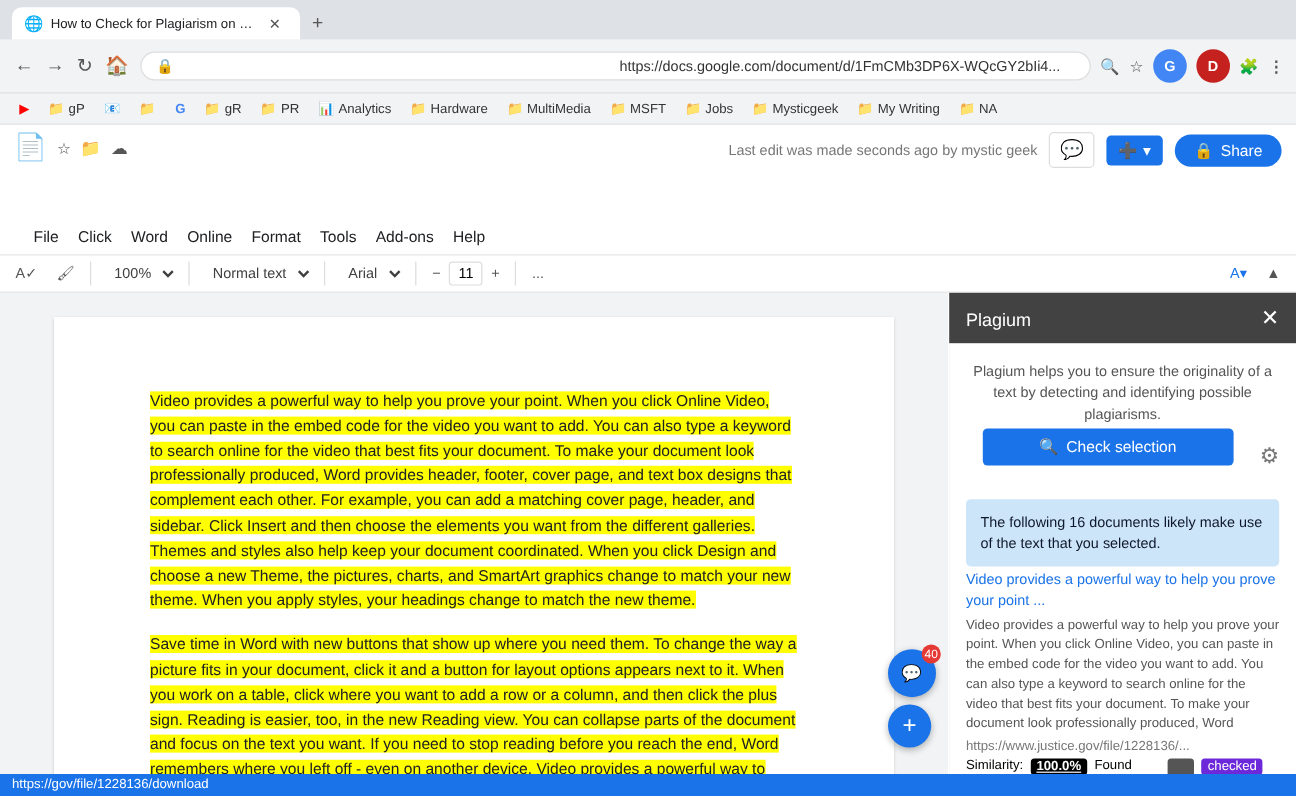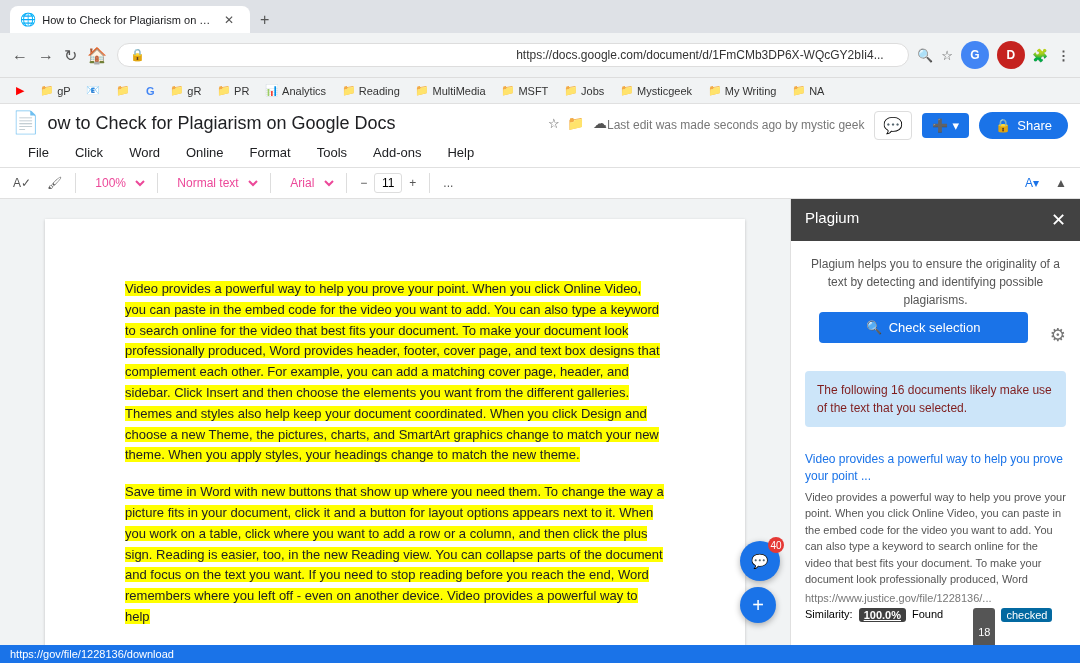--- a/index.html
+++ b/index.html
@@ -74,43 +74,44 @@
     .docs-header-right { display: flex; align-items: center; gap: 10px; }
     .last-edit { font-size: 12px; color: #777; }
     .comment-btn { background: none; border: 1px solid #ddd; border-radius: 4px; padding: 4px 8px; cursor: pointer; font-size: 16px; color: #555; }
     .add-btn { background: #1a73e8; color: white; border: none; border-radius: 4px; padding: 5px 10px; cursor: pointer; display: flex; align-items: center; gap: 4px; font-size: 13px; }
     .share-btn { background: #1a73e8; color: white; border: none; border-radius: 20px; padding: 6px 16px; cursor: pointer; font-size: 13px; font-weight: 500; display: flex; align-items: center; gap: 6px; }
 
     
     .menu-bar {
       display: flex;
       align-items: center;
-      gap: 10px;
+      gap: 0;
       padding: 2px 8px 4px;
+      margin-top: 45px;
     }
     .menu-item { padding: 3px 8px; cursor: pointer; border-radius: 3px; font-size: 13px; color: #202124; }
 
     
     .toolbar {
       background: white;
       border-bottom: 1px solid #e0e0e0;
       padding: 4px 8px;
       display: flex;
       align-items: center;
       gap: 6px;
     }
     .toolbar-btn { background: none; border: none; cursor: pointer; padding: 3px 5px; border-radius: 3px; font-size: 12px; color: #555; display: flex; align-items: center; gap: 2px; }
     .toolbar-select {
       border: 1px solid transparent;
       border-radius: 3px;
       padding: 2px 6px;
       font-size: 12px;
       background: none;
       cursor: pointer;
-      color: #ec4899;
+      color: #404040;
     }
     .toolbar-divider { width: 1px; height: 20px; background: #ddd; margin: 0 2px; }
     .font-size-controls { display: flex; align-items: center; gap: 2px; }
     .font-size-input { width: 28px; text-align: center; border: 1px solid #ddd; border-radius: 3px; padding: 2px; font-size: 12px; }
 
     
     .main-area {
       display: flex;
       height: calc(663px - 160px);
       background: #f1f3f4;
@@ -151,21 +152,21 @@
       border-left: 1px solid #e0e0e0;
       display: flex;
       flex-direction: column;
       position: relative;
     }
     .sidebar-header {
       background: #424242;
       color: white;
       padding: 10px 14px;
       display: flex;
-      align-items: flex-start;
+      align-items: flex-end;
       justify-content: space-between;
       font-size: 15px;
       font-weight: 500;
     }
     .sidebar-close { background: none; border: none; color: white; cursor: pointer; font-size: 18px; }
     .sidebar-content { padding: 14px; flex: 1; overflow-y: auto; }
     .sidebar-description { font-size: 12px; color: #555; text-align: center; margin-bottom: 3px; line-height: 1.5; }
     .check-selection-btn {
       display: flex;
       align-items: center;
@@ -179,32 +180,32 @@
       cursor: pointer;
       font-size: 13px;
       width: 80%;
       margin: 0 auto 14px;
     }
     .result-notice {
       background: #cce5f9;
       border-radius: 4px;
       padding: 10px 12px;
       font-size: 12px;
-      color: #7f1d1d;
-      margin-bottom: 24px;
+      color: #0f172a;
+      margin-bottom: 3px;
       line-height: 1.5;
     }
     .result-item { margin-bottom: 10px; }
     .result-link { color: #1a73e8; font-size: 12px; font-weight: 500; cursor: pointer; text-decoration: none; line-height: 1.4; display: block; margin-bottom: 4px; }
     .result-preview { font-size: 11px; color: #555; line-height: 1.5; margin-bottom: 4px; }
     .result-url { font-size: 11px; color: #777; margin-bottom: 4px; }
     .result-badges { display: flex; align-items: flex-start; gap: 6px; font-size: 11px; }
-    .badge-similarity { background: #404040; color: white; padding: 1px 5px; border-radius: 3px; font-size: 11px; font-weight: 600; text-decoration: underline; }
+    .badge-similarity { background: #000000; color: white; padding: 1px 5px; border-radius: 3px; font-size: 11px; font-weight: 600; text-decoration: underline; }
     .badge-found { background: #555; color: white; padding: 18px 5px; border-radius: 3px; font-size: 11px; margin-left: 24px; }
-    .badge-checked { background: #0369a1; color: white; padding: 1px 5px; border-radius: 3px; font-size: 11px; }
+    .badge-checked { background: #6d28d9; color: white; padding: 1px 5px; border-radius: 3px; font-size: 11px; }
 
     
     .bottom-bar {
       background: #1a73e8;
       padding: 3px 10px;
       font-size: 11px;
       color: white;
       display: flex;
       align-items: center;
       gap: 8px;
@@ -293,21 +294,21 @@
     <div class="bookmark-item">
         <span class="bookmark-folder">📁</span>
         <span>PR</span>
       </div>
     <div class="bookmark-item">
         <span>📊</span>
         <span>Analytics</span>
       </div>
     <div class="bookmark-item">
         <span class="bookmark-folder">📁</span>
-        <span>Reading</span>
+        <span>Hardware</span>
       </div>
     <div class="bookmark-item">
         <span class="bookmark-folder">📁</span>
         <span>MultiMedia</span>
       </div>
     <div class="bookmark-item">
         <span class="bookmark-folder">📁</span>
         <span>MSFT</span>
       </div>
     <div class="bookmark-item">
@@ -328,21 +329,20 @@
       </div>
   </div>
 </div>
 
 <div>
 
   <div class="docs-header">
     <div style="display:flex; align-items:center; justify-content:space-between;">
       <div class="docs-title-row" style="flex:1;">
         <span style="color:#1a73e8; font-size:22px;">📄</span>
-        <span class="docs-title">ow to Check for Plagiarism on Google Docs</span>
         <span style="color:#555; cursor:pointer;">☆</span>
         <span style="color:#555; cursor:pointer; font-size:14px;">📁</span>
         <span style="color:#555; cursor:pointer; font-size:14px;">☁</span>
       </div>
       <div class="docs-header-right">
         <span class="last-edit">Last edit was made seconds ago by mystic geek</span>
         <button class="comment-btn">💬</button>
         <button class="add-btn">
           <span>➕</span>
           <span>▾</span>

